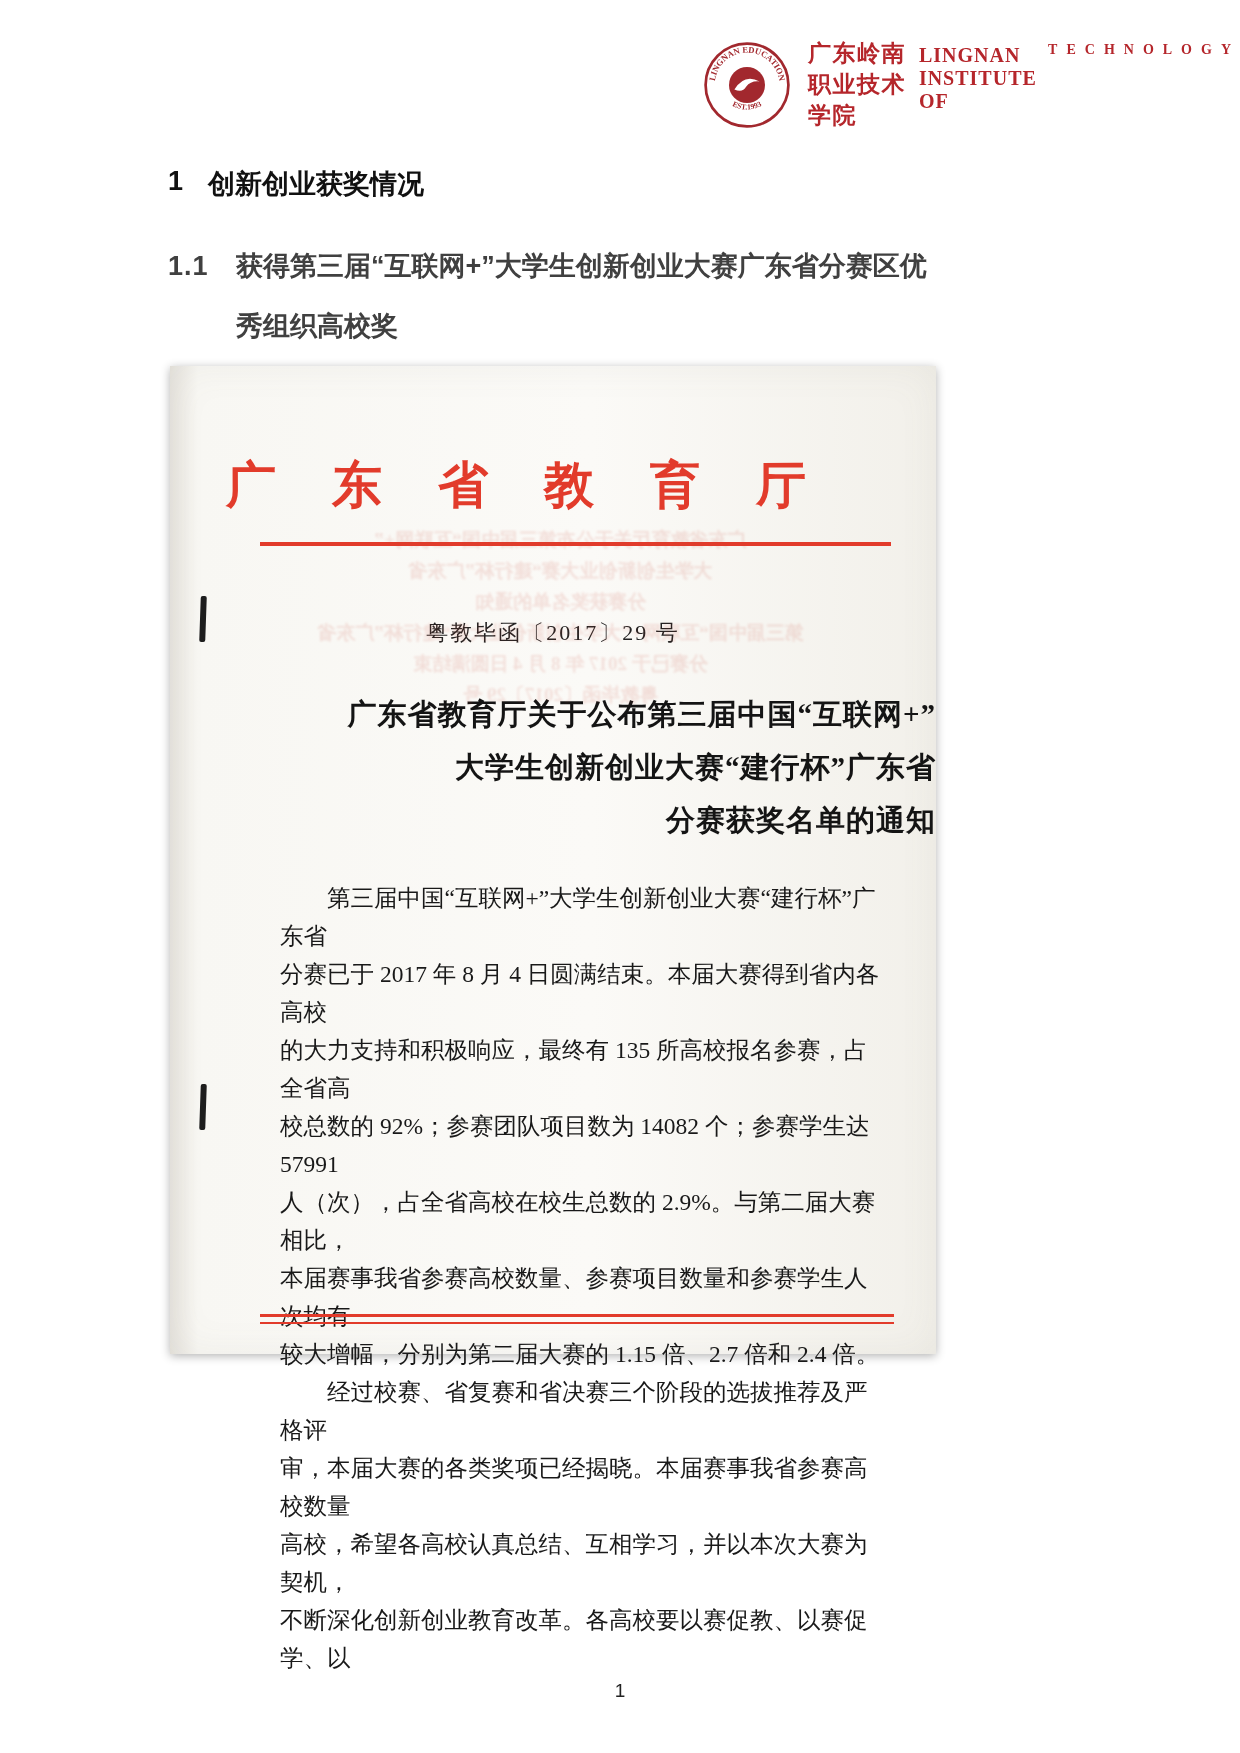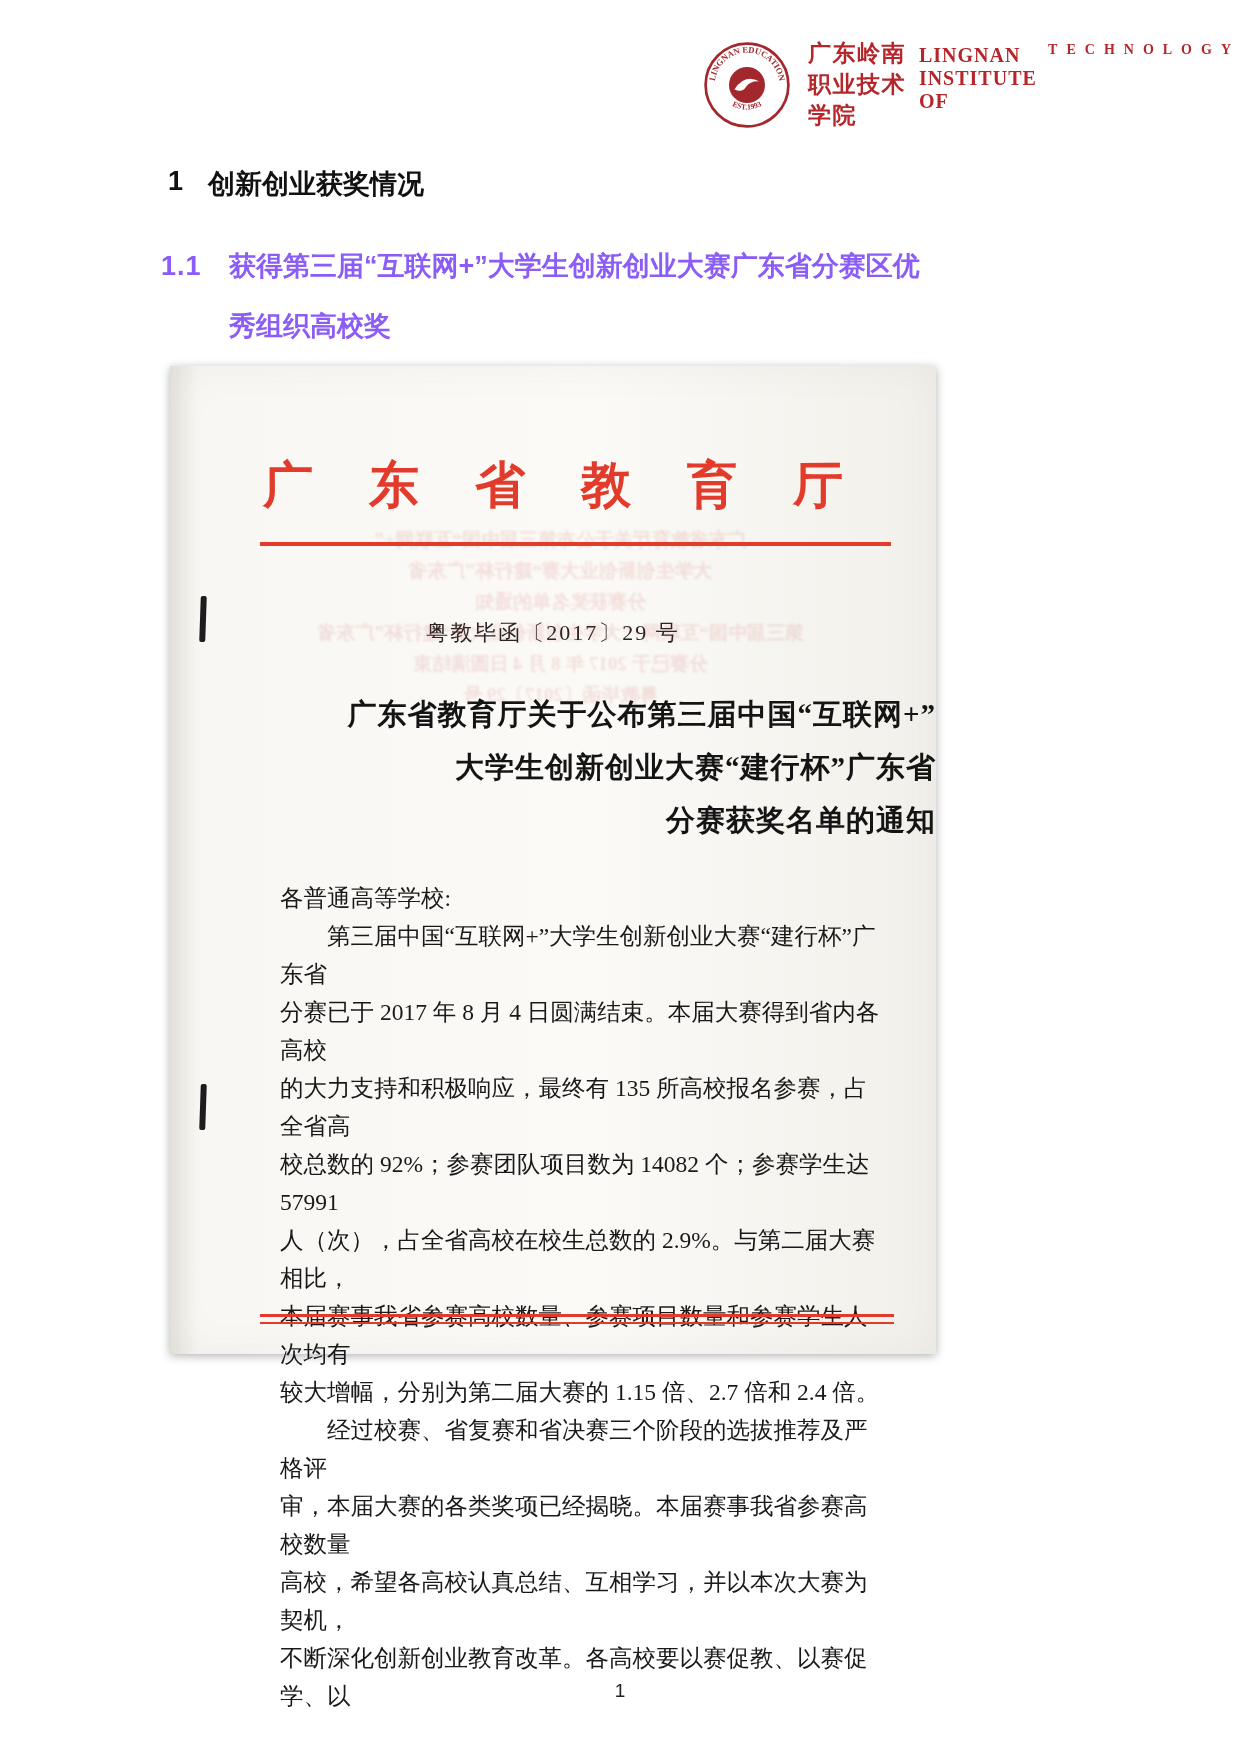--- a/index.html
+++ b/index.html
@@ -15,33 +15,33 @@
   .letterhead { position:absolute; top:38px; left:702px; display:flex; align-items:center; gap:16px; }
   .seal { width:90px; height:90px; flex:0 0 auto; }
   .inst { display:flex; flex-direction:row; }
   .inst-cn { font-size:23px; font-weight:bold; color:#b5262b; letter-spacing:1.5px; }
   .inst-en1 { font-family:"Liberation Serif", serif; font-size:20px; font-weight:bold; color:#b5262b; margin-top:6px; letter-spacing:1px; }
   .inst-en2 { font-family:"Liberation Serif", serif; font-size:14px; font-weight:bold; color:#b5262b; letter-spacing:9px; margin-top:4px;margin-left:11px; }
 
   
   .h1 { position:absolute; top:166px; left:168px; display:flex; font-size:27px; font-weight:bold; color:#111; }
   .h1 .num { width:40px; }
-  .h2 { position:absolute; top:236px; left:161px; display:flex; font-size:27px; font-weight:bold; color:#8b5cf6; line-height:60px; }
+  .h2 { position:absolute; top:236px; left:168px; display:flex; font-size:27px; font-weight:bold; color:#404040; line-height:60px; }
   .h2 .num { width:68px; letter-spacing:1px; }
   .h2 .txt { white-space:pre-line; }
 
   
   .scan {
     position:absolute; left:170px; top:366px; width:766px; height:988px;
     background:linear-gradient(90deg, #e7e4de 0, #f8f7f3 28px, #fbfaf7 55%, #f2f0ea 100%);
     box-shadow:0 2px 9px rgba(0,0,0,.30), inset 0 0 40px rgba(120,110,95,.07);
     font-family:"Liberation Serif", serif;
   }
   .agency {
-    margin-top:88px; text-align:center;
+    margin-top:88px; 
     font-size:50px; line-height:62px; font-weight:bold; color:#e23b2b;
     letter-spacing:56px; text-indent:56px; white-space:nowrap;
   }
   .rule-top { margin:26px 45px 0 90px; height:4px; background:#e23b2b; }
   .ghost {
     position:absolute; top:158px; left:55px; right:40px; height:330px;
     transform:scaleX(-1); color:#c64a3a; opacity:.15; filter:blur(1px);
     font-size:19px; line-height:31px; text-align:center; white-space:pre-line;
     pointer-events:none; font-weight:bold;
   }
@@ -113,21 +113,20 @@
     <div class="agency">广东省教育厅</div>
     <div class="rule-top"></div>
 
     <div class="doc-number">粤教毕函〔2017〕29 号</div>
 
     <div class="notice-title">广东省教育厅关于公布第三届中国“互联网+”
 大学生创新创业大赛“建行杯”广东省
 分赛获奖名单的通知</div>
 
     <div class="body-text">
-      <div class="para">各普通高等学校:</div>
       <div class="para">　　第三届中国“互联网+”大学生创新创业大赛“建行杯”广东省
 分赛已于 2017 年 8 月 4 日圆满结束。本届大赛得到省内各高校
 的大力支持和积极响应，最终有 135 所高校报名参赛，占全省高
 校总数的 92%；参赛团队项目数为 14082 个；参赛学生达 57991
 人（次），占全省高校在校生总数的 2.9%。与第二届大赛相比，
 本届赛事我省参赛高校数量、参赛项目数量和参赛学生人次均有
 较大增幅，分别为第二届大赛的 1.15 倍、2.7 倍和 2.4 倍。</div>
       <div class="para">　　经过校赛、省复赛和省决赛三个阶段的选拔推荐及严格评
 审，本届大赛的各类奖项已经揭晓。本届赛事我省参赛高校数量
 高校，希望各高校认真总结、互相学习，并以本次大赛为契机，

